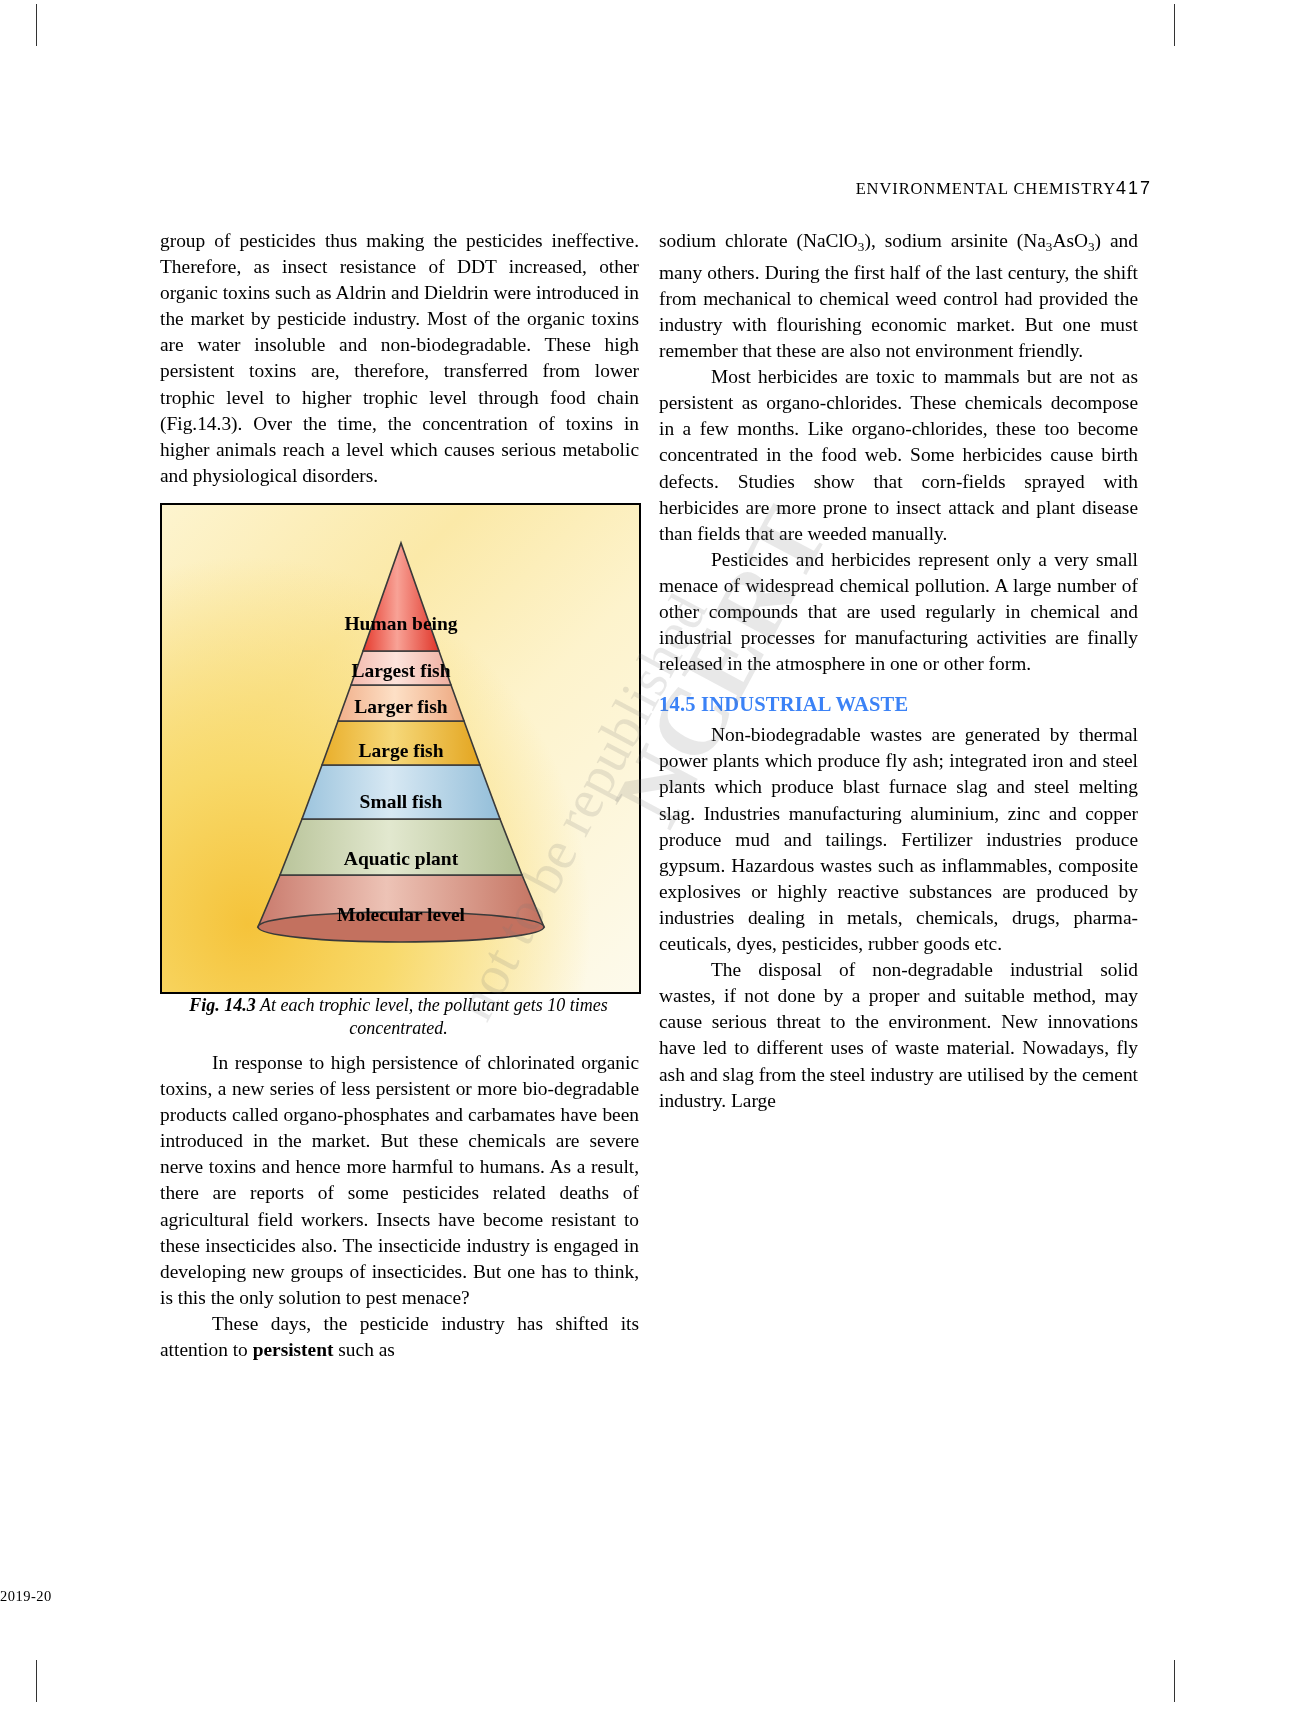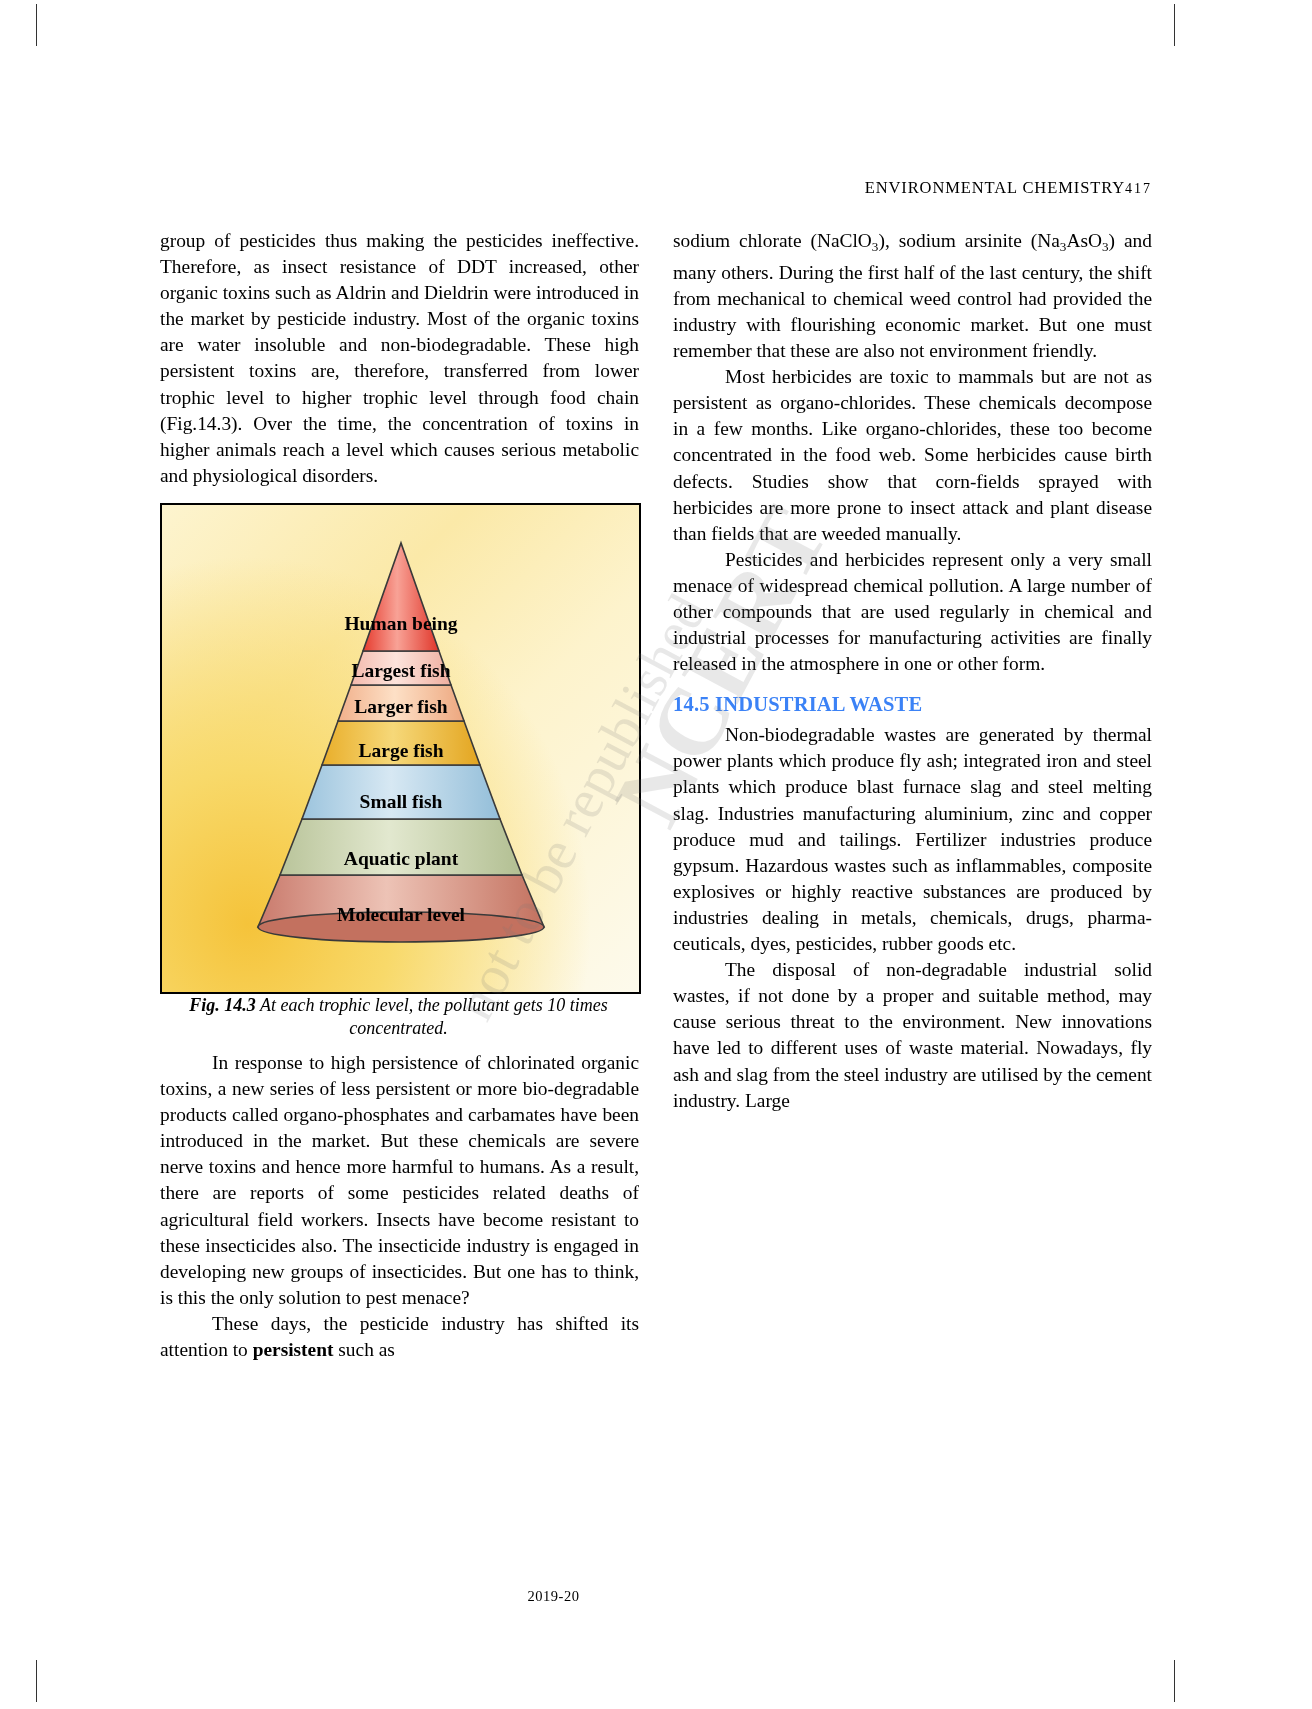--- a/index.html
+++ b/index.html
@@ -38,32 +38,32 @@
     display: flex;
     justify-content: flex-end;
     align-items: baseline;
   }
   .header .chap {
     font-family: "Liberation Serif", serif;
     font-size: 16.5px;
     letter-spacing: 0.9px;
   }
   .header .pageno {
-    font-family: Liberation Serif, serif;
-    font-size: 14px;
+    font-family: Liberation Sans, sans-serif;
+    font-size: 18px;
     letter-spacing: 2px;
   }
 
   .columns {
     position: absolute;
     left: 160px;
     top: 228px;
     width: 1000px;
     display: flex;
-    gap: 34px;
+    gap: 20px;
   }
   .col {
     width: 479px;
   }
 
   p.body {
     margin: 0 0 0 0;
     font-size: 19.4px;
     line-height: 26.1px;
     text-align: justify;
@@ -116,21 +116,20 @@
     font-size: 20.5px;
     letter-spacing: 0.2px;
     margin: 16px 0 6px 0;
   }
 
   .footer {
     position: absolute;
     left: 0;
     top: 1588px;
     width: 1107px;
-    text-align: center;
     font-size: 14.5px;
     font-family: "Liberation Serif", serif;
     letter-spacing: 0.5px;
   }
 
   
   .watermark {
     position: absolute;
     left: 250px;
     top: 430px;

